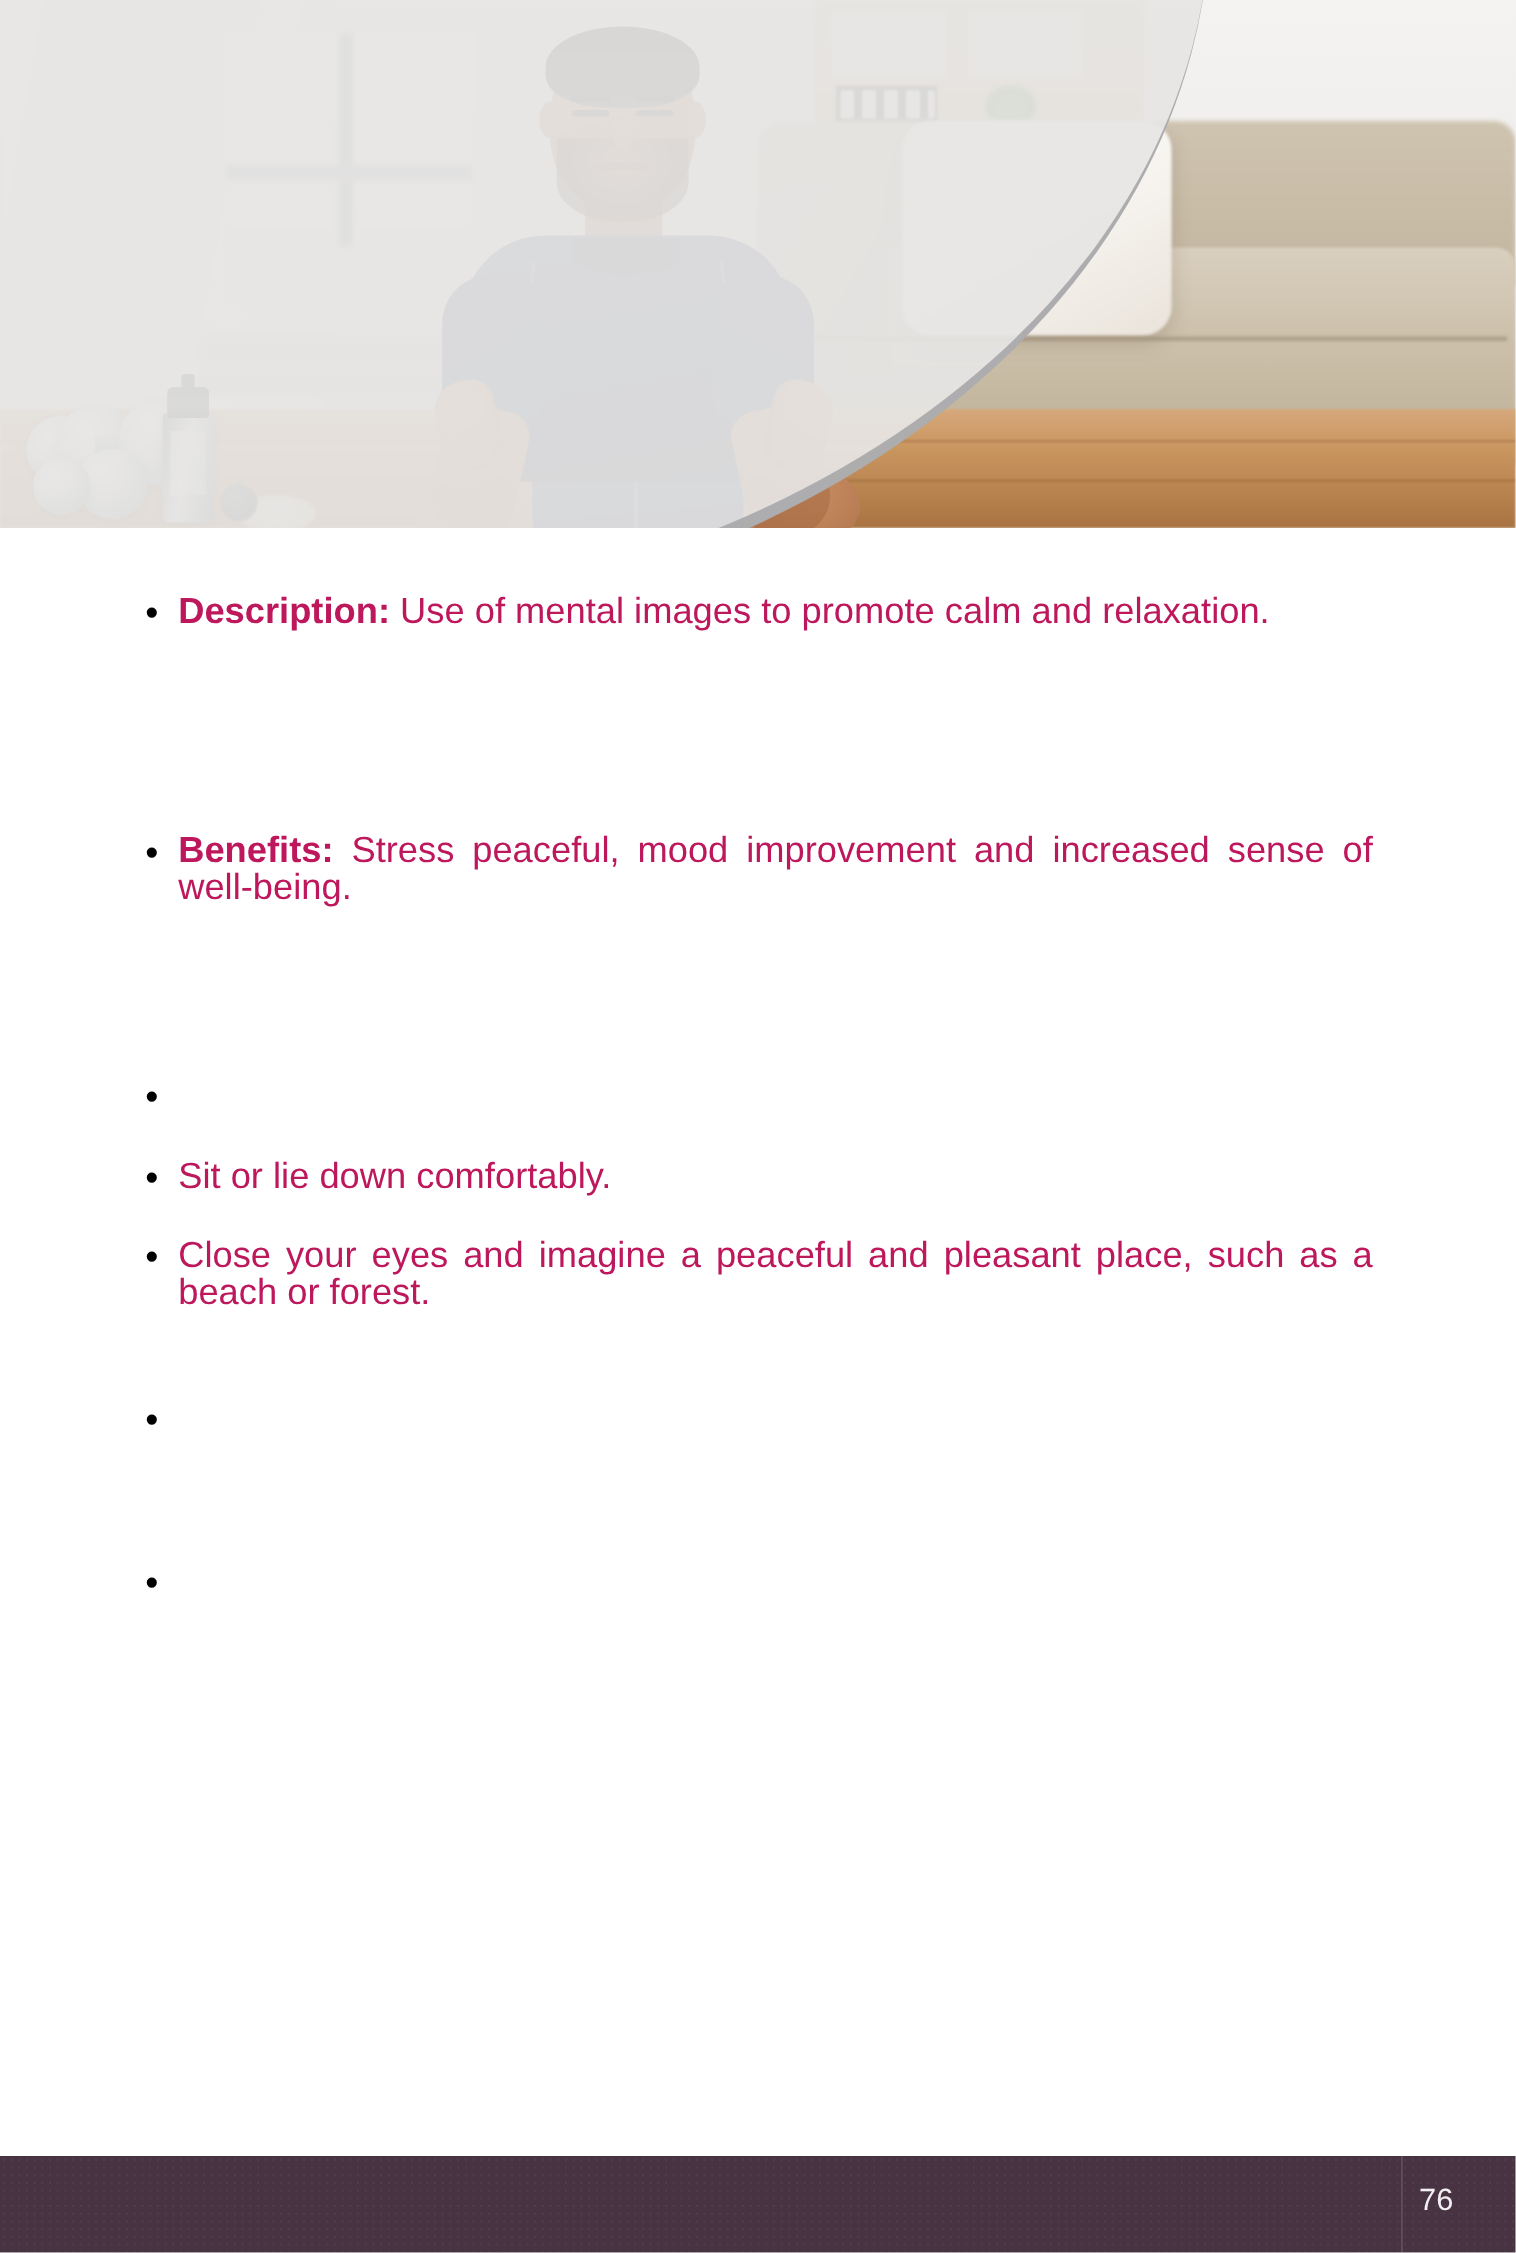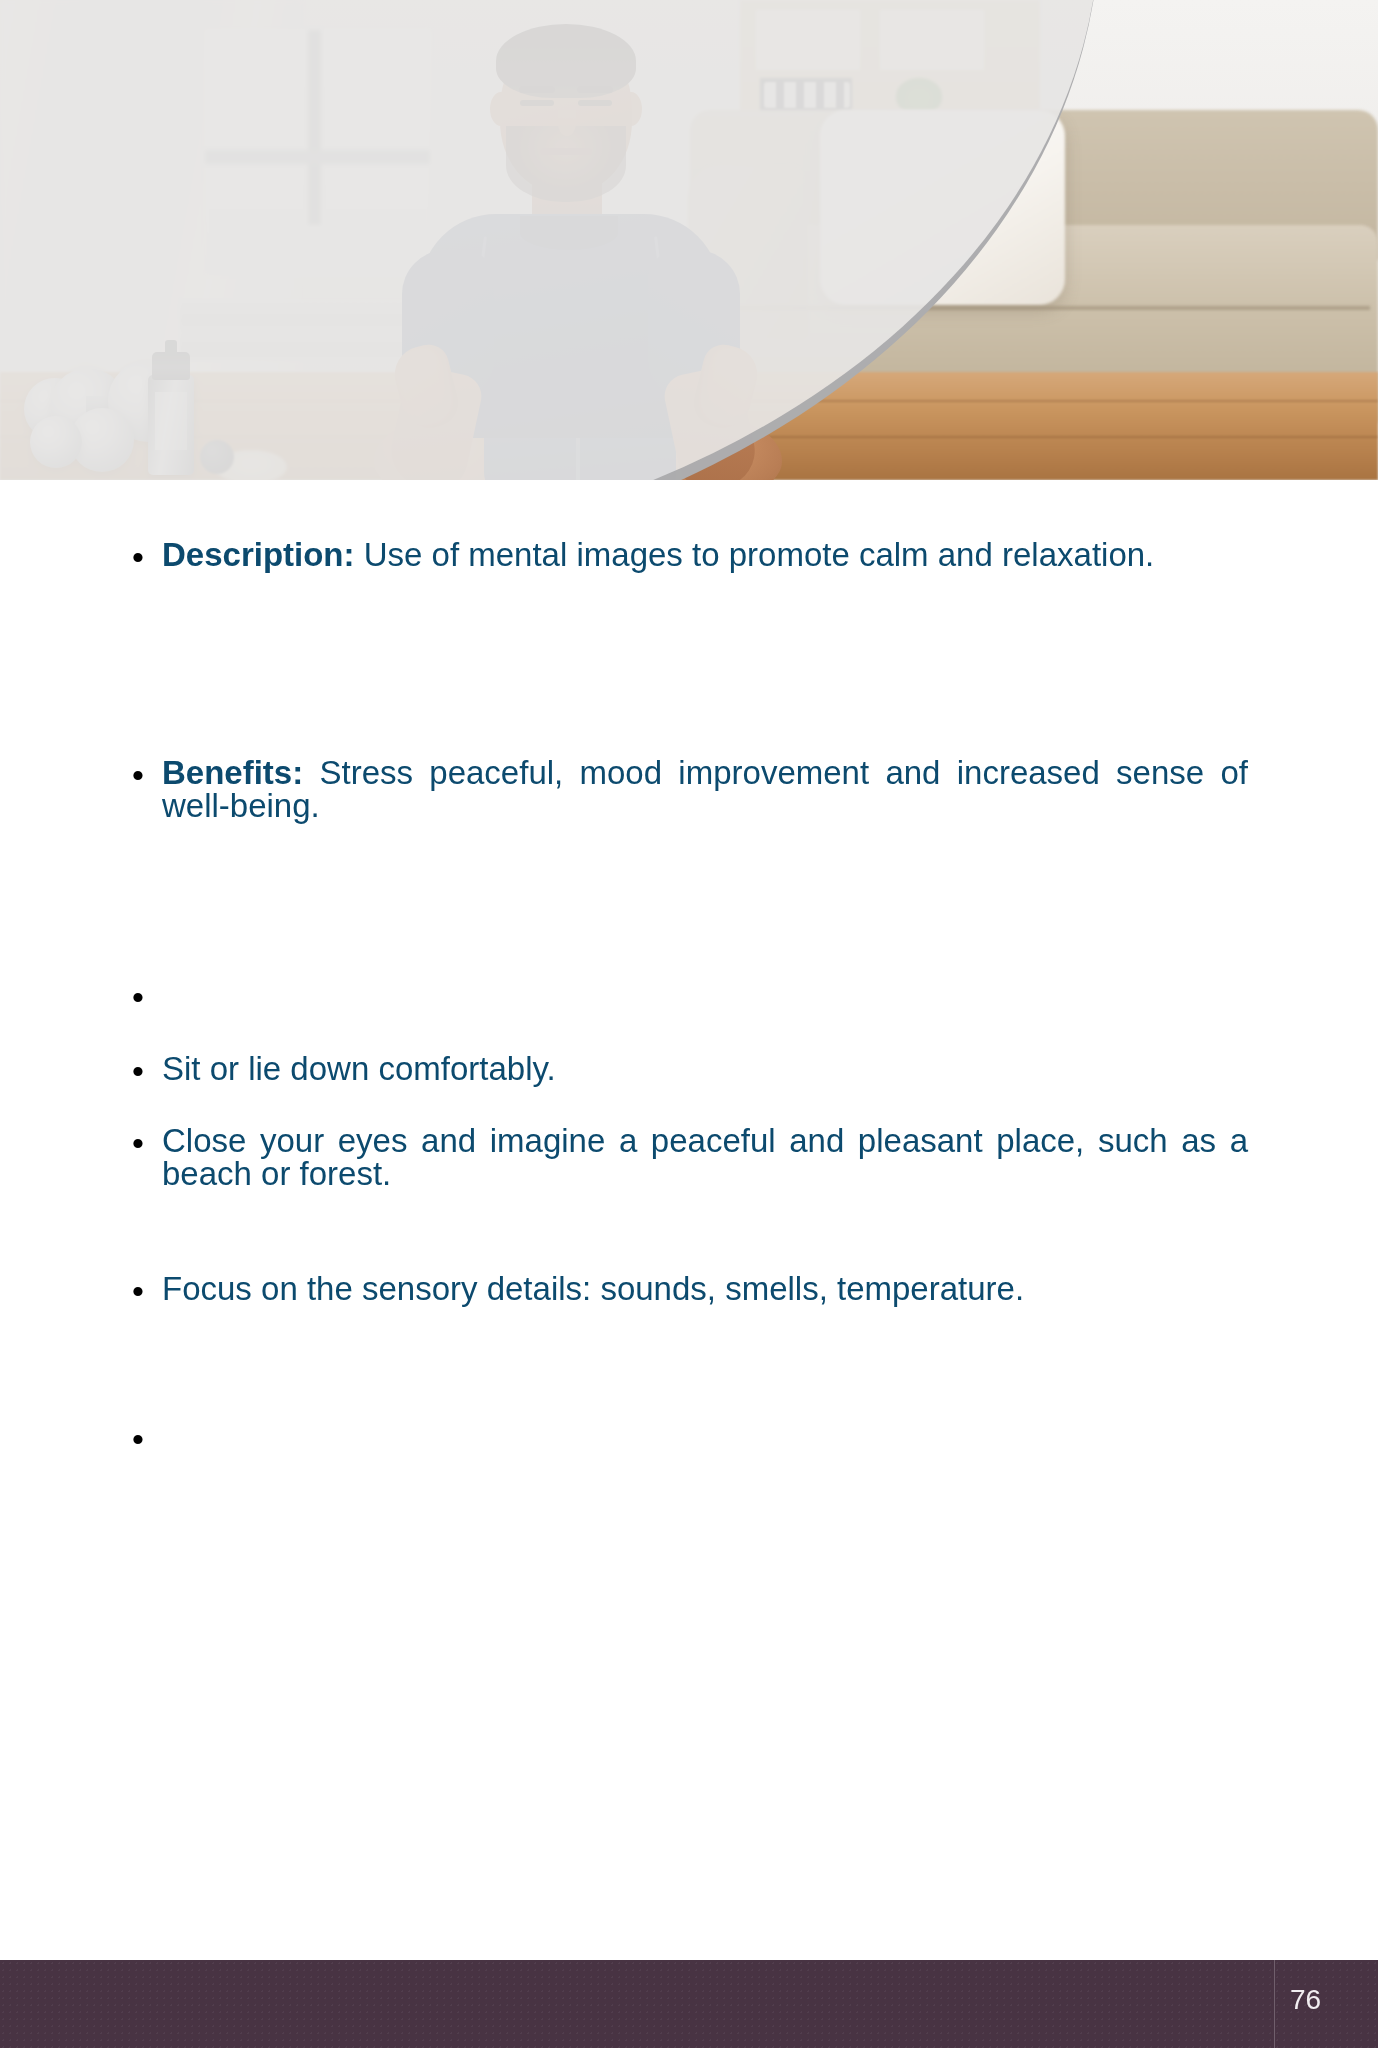--- a/index.html
+++ b/index.html
@@ -287,21 +287,21 @@
     display:flex; align-items:flex-start;
     padding-right:130px;
   }
   .bullet-dot {
     width:30px; min-width:30px; margin-left:132px;
     color:#000; font-size:34px; line-height:1.0; padding-top:2px;
     text-align:left;
   }
   .bullet-text {
     flex:1;
-    color:#0c4a6e;
+    color:#be185d;
     font-size:33px;
     line-height:1.0;
     font-family:"Liberation Sans", sans-serif;
   }
   .just { text-align:justify; text-align-last:left; }
   .bullet-text b { font-weight:bold; }
 
   
   .footer {
     position:absolute; left:0; top:1960px; width:1378px; height:88px;
@@ -428,21 +428,20 @@
     <div class="blk" style="top:604px;">
       <div class="bullet-row">
         <span class="bullet-dot">•</span>
         <span class="bullet-text just">Close your eyes and imagine a peaceful and pleasant place, such as a beach or forest.</span>
       </div>
     </div>
 
     <div class="blk" style="top:752px;">
       <div class="bullet-row">
         <span class="bullet-dot">•</span>
-        <span class="bullet-text just">Focus on the sensory details: sounds, smells, temperature.</span>
       </div>
     </div>
 
     <div class="blk" style="top:900px;">
       <div class="bullet-row">
         <span class="bullet-dot">•</span>
       </div>
     </div>
 
   </div>

